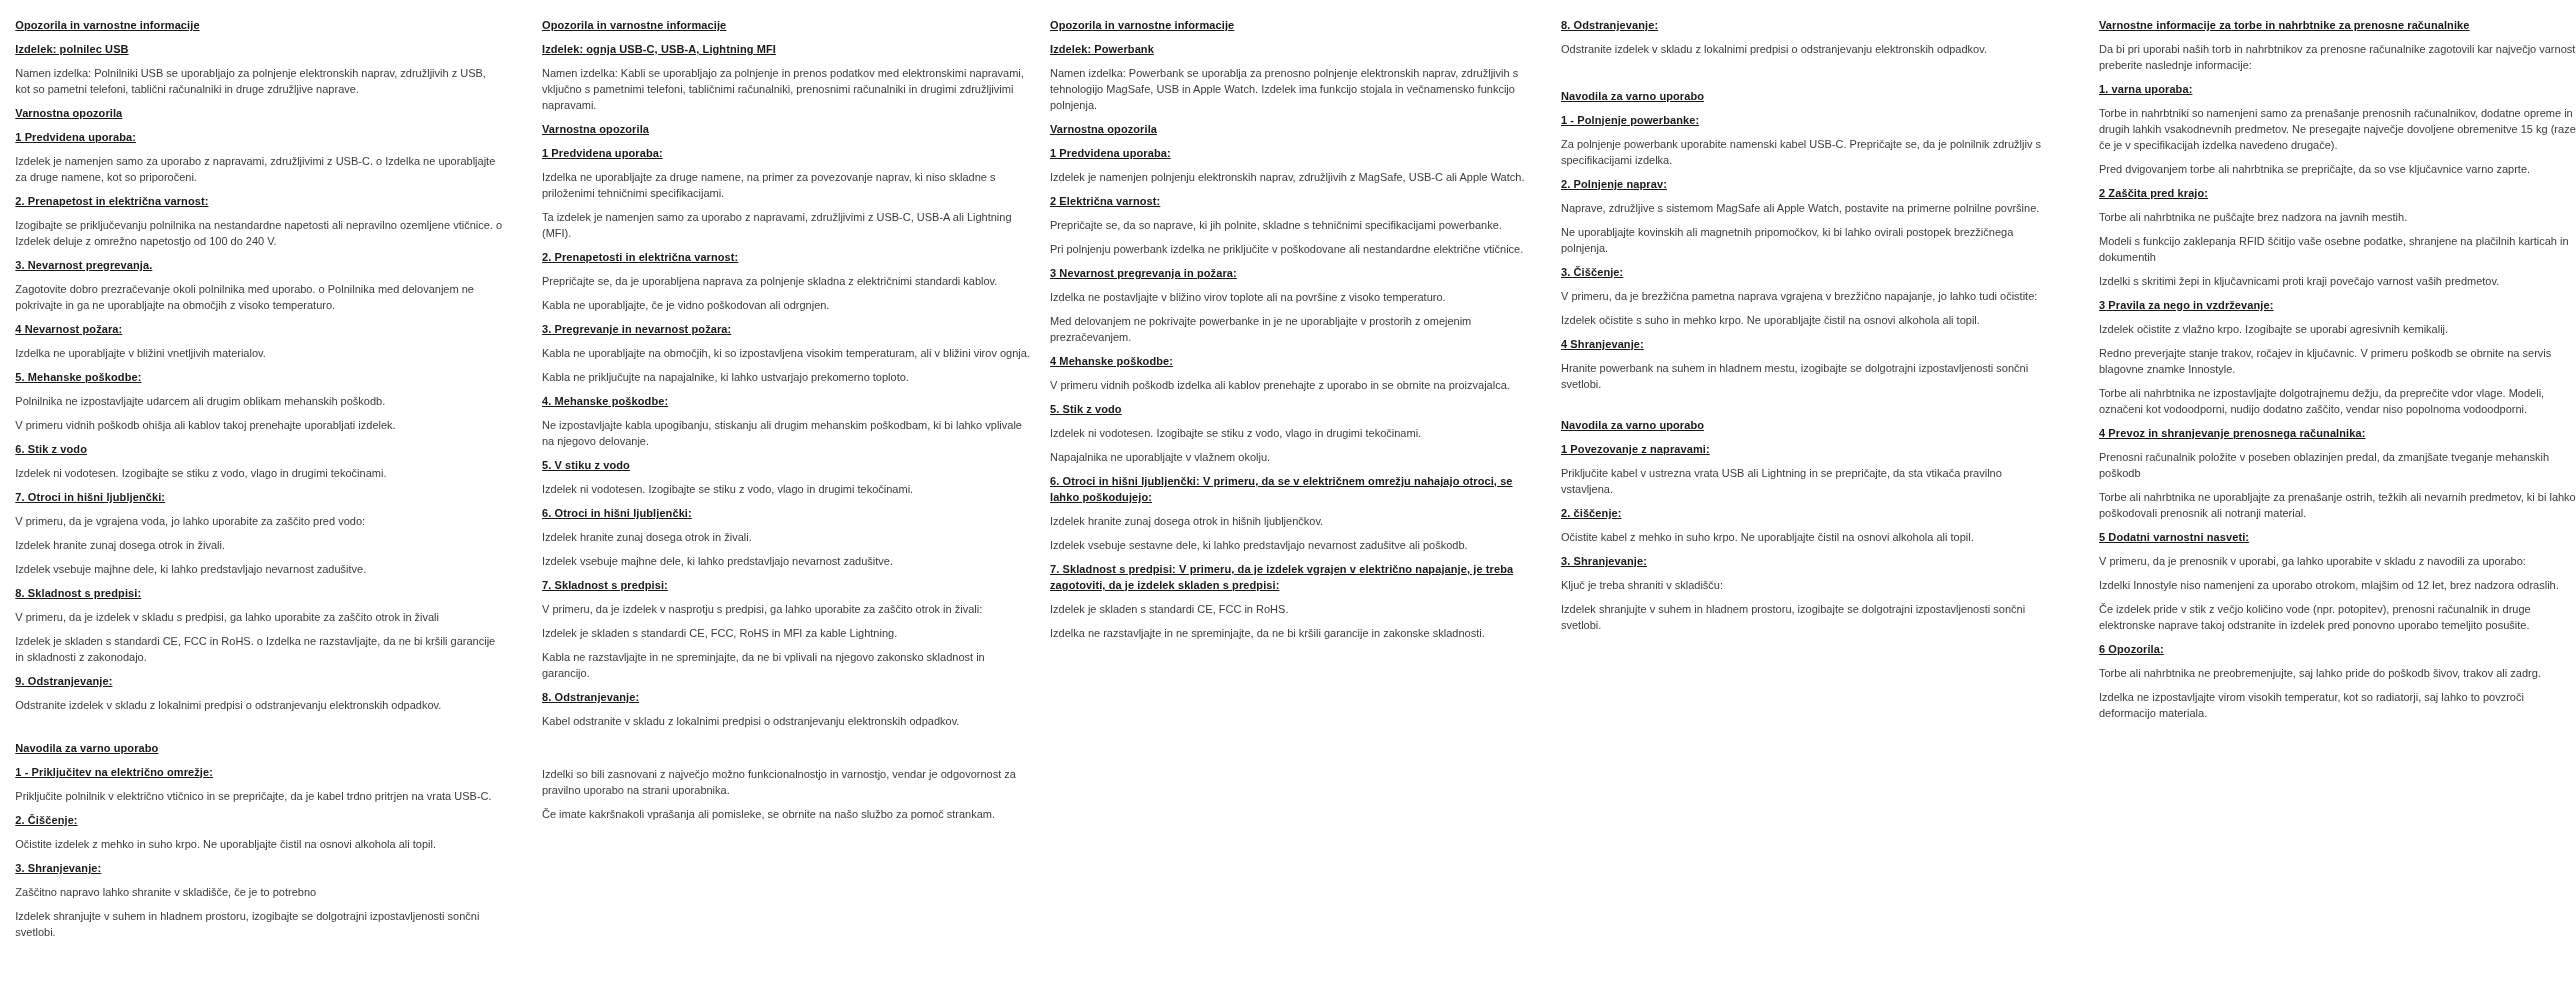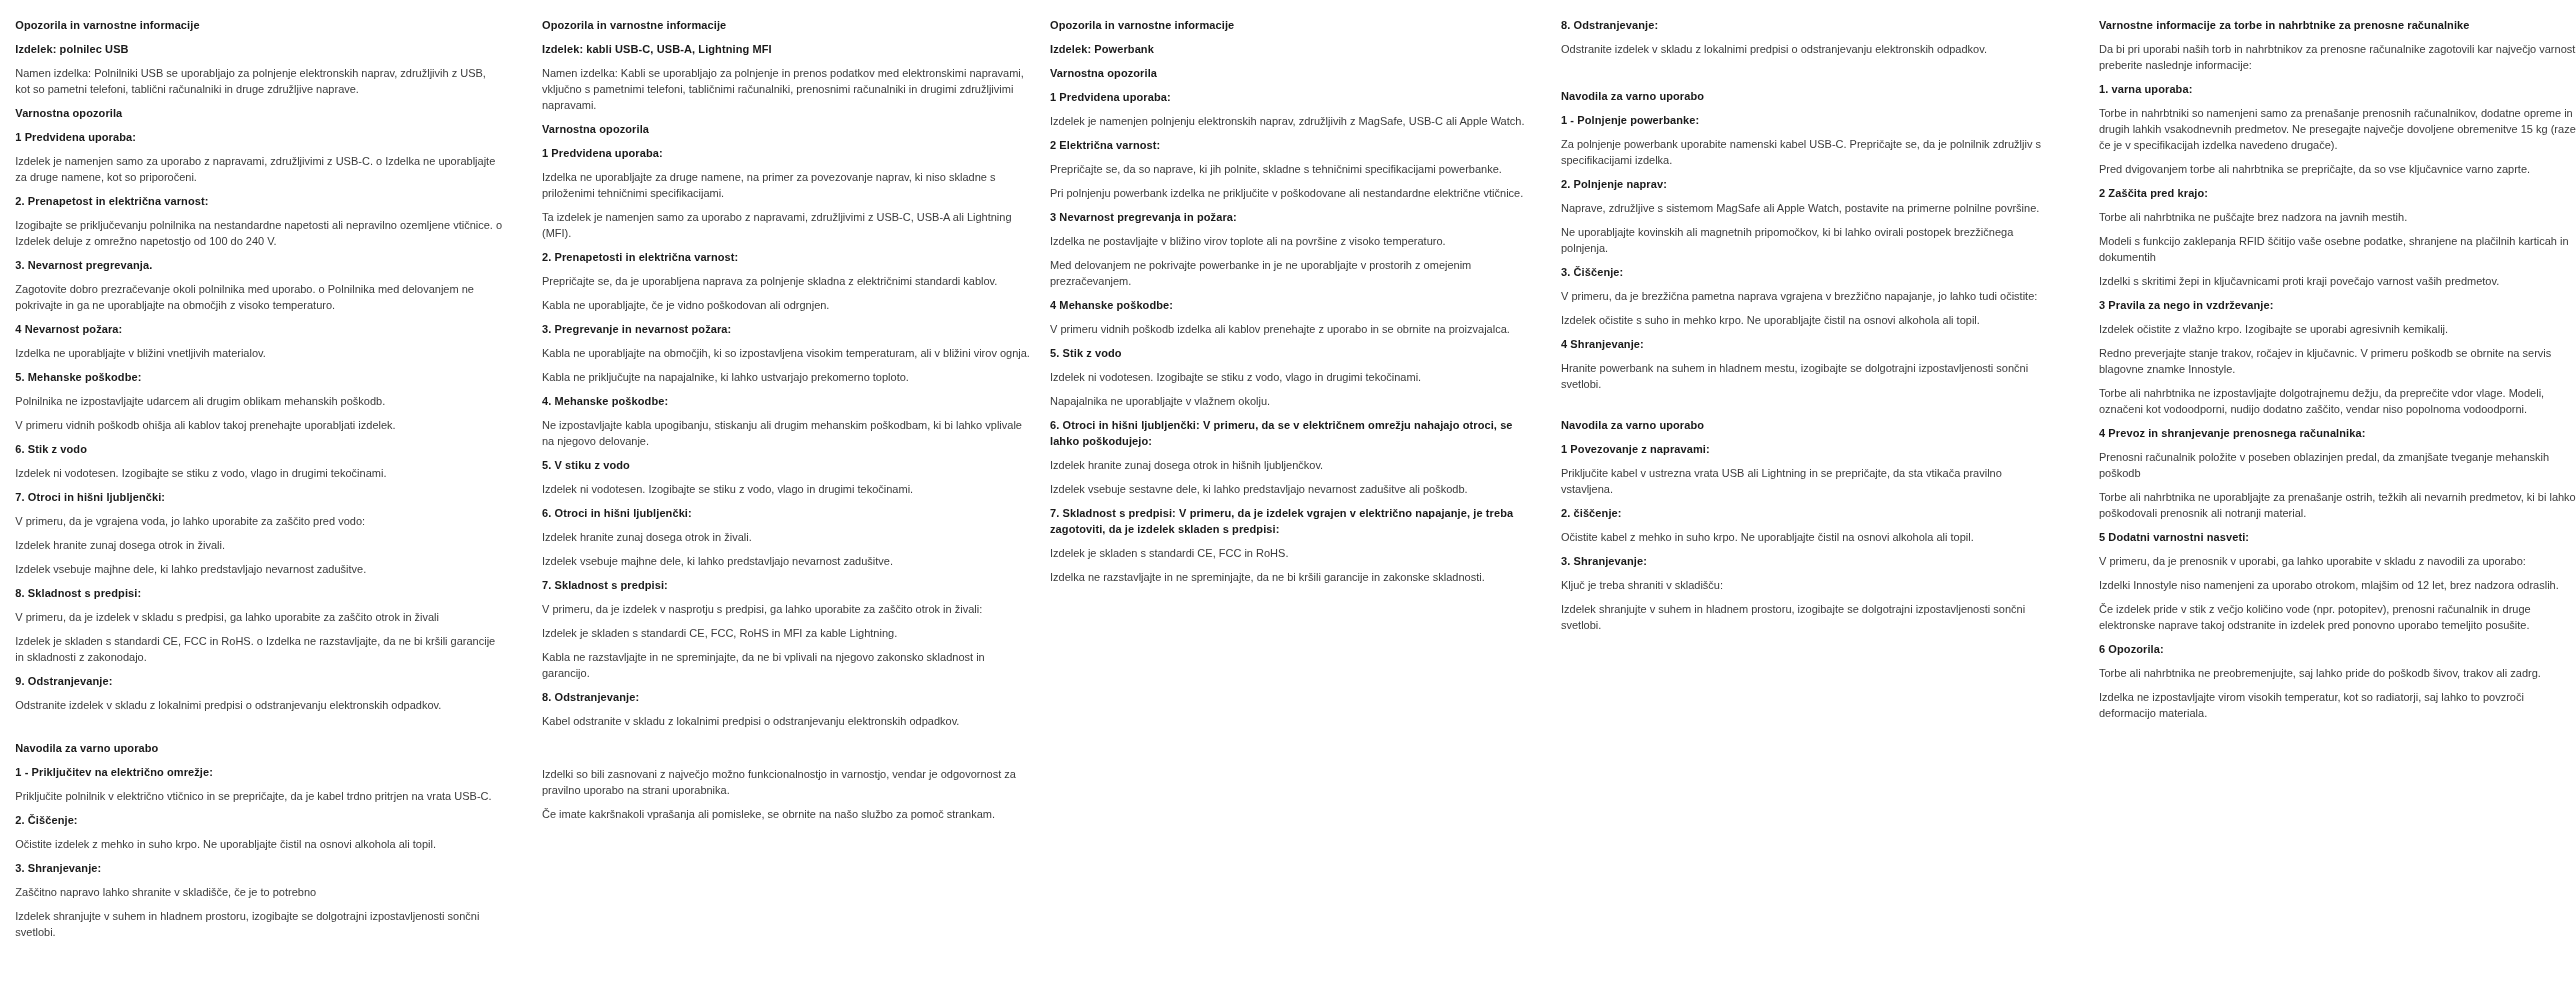--- a/index.html
+++ b/index.html
@@ -11,21 +11,21 @@
     -webkit-font-smoothing:antialiased;
   }
   #doc{position:relative;width:2576px;height:1006px;background:#ffffff;}
   .col{position:absolute;top:17px;width:488px;}
   .col[data-idx="0"]{left:15.3px;}
   .col[data-idx="1"]{left:542px;}
   .col[data-idx="2"]{left:1050px;}
   .col[data-idx="3"]{left:1561px;}
   .col[data-idx="4"]{left:2083px;width:483px;margin-left:16px;}
   .blk{font-size:11px;line-height:16px;margin:0 0 8px 0;}
-  .h{font-weight:700;color:#1a1a1a;letter-spacing:0.1px;}
+  .h{font-weight:700;color:#1a1a1a;letter-spacing:0.1px;text-decoration:underline;}
   .p{font-weight:400;color:#3b3b3b;}
   .gap{width:100%;}
 </style>
 </head>
 <body>
 
 <div id="doc">
     <div class="col" data-idx="0">
       <div class="blk h">Opozorila in varnostne informacije</div>
       <div class="blk h">Izdelek: polnilec USB</div>
@@ -58,21 +58,21 @@
       <div class="blk h">1 - Priključitev na električno omrežje:</div>
       <div class="blk p">Priključite polnilnik v električno vtičnico in se prepričajte, da je kabel trdno pritrjen na vrata USB-C.</div>
       <div class="blk h">2. Čiščenje:</div>
       <div class="blk p">Očistite izdelek z mehko in suho krpo. Ne uporabljajte čistil na osnovi alkohola ali topil.</div>
       <div class="blk h">3. Shranjevanje:</div>
       <div class="blk p">Zaščitno napravo lahko shranite v skladišče, če je to potrebno</div>
       <div class="blk p">Izdelek shranjujte v suhem in hladnem prostoru, izogibajte se dolgotrajni izpostavljenosti sončni svetlobi.</div>
     </div>
     <div class="col" data-idx="1">
       <div class="blk h">Opozorila in varnostne informacije</div>
-      <div class="blk h">Izdelek: kabli USB-C, USB-A, Lightning MFI</div>
+      <div class="blk h">Izdelek: ognja USB-C, USB-A, Lightning MFI</div>
       <div class="blk p">Namen izdelka: Kabli se uporabljajo za polnjenje in prenos podatkov med elektronskimi napravami, vključno s pametnimi telefoni, tabličnimi računalniki, prenosnimi računalniki in drugimi združljivimi napravami.</div>
       <div class="blk h">Varnostna opozorila</div>
       <div class="blk h">1 Predvidena uporaba:</div>
       <div class="blk p">Izdelka ne uporabljajte za druge namene, na primer za povezovanje naprav, ki niso skladne s priloženimi tehničnimi specifikacijami.</div>
       <div class="blk p">Ta izdelek je namenjen samo za uporabo z napravami, združljivimi z USB-C, USB-A ali Lightning (MFI).</div>
       <div class="blk h">2. Prenapetosti in električna varnost:</div>
       <div class="blk p">Prepričajte se, da je uporabljena naprava za polnjenje skladna z električnimi standardi kablov.</div>
       <div class="blk p">Kabla ne uporabljajte, če je vidno poškodovan ali odrgnjen.</div>
       <div class="blk h">3. Pregrevanje in nevarnost požara:</div>
       <div class="blk p">Kabla ne uporabljajte na območjih, ki so izpostavljena visokim temperaturam, ali v bližini virov ognja.</div>
@@ -90,20 +90,21 @@
       <div class="blk p">Kabla ne razstavljajte in ne spreminjajte, da ne bi vplivali na njegovo zakonsko skladnost in garancijo.</div>
       <div class="blk h">8. Odstranjevanje:</div>
       <div class="blk p">Kabel odstranite v skladu z lokalnimi predpisi o odstranjevanju elektronskih odpadkov.</div>
       <div class="gap" style="height: 29px;"></div>
       <div class="blk p">Izdelki so bili zasnovani z največjo možno funkcionalnostjo in varnostjo, vendar je odgovornost za pravilno uporabo na strani uporabnika.</div>
       <div class="blk p">Če imate kakršnakoli vprašanja ali pomisleke, se obrnite na našo službo za pomoč strankam.</div>
     </div>
     <div class="col" data-idx="2">
       <div class="blk h">Opozorila in varnostne informacije</div>
       <div class="blk h">Izdelek: Powerbank</div>
+      <div class="blk p">Namen izdelka: Powerbank se uporablja za prenosno polnjenje elektronskih naprav, združljivih s tehnologijo MagSafe, USB in Apple Watch. Izdelek ima funkcijo stojala in večnamensko funkcijo polnjenja.</div>
       <div class="blk h">Varnostna opozorila</div>
       <div class="blk h">1 Predvidena uporaba:</div>
       <div class="blk p">Izdelek je namenjen polnjenju elektronskih naprav, združljivih z MagSafe, USB-C ali Apple Watch.</div>
       <div class="blk h">2 Električna varnost:</div>
       <div class="blk p">Prepričajte se, da so naprave, ki jih polnite, skladne s tehničnimi specifikacijami powerbanke.</div>
       <div class="blk p">Pri polnjenju powerbank izdelka ne priključite v poškodovane ali nestandardne električne vtičnice.</div>
       <div class="blk h">3 Nevarnost pregrevanja in požara:</div>
       <div class="blk p">Izdelka ne postavljajte v bližino virov toplote ali na površine z visoko temperaturo.</div>
       <div class="blk p">Med delovanjem ne pokrivajte powerbanke in je ne uporabljajte v prostorih z omejenim prezračevanjem.</div>
       <div class="blk h">4 Mehanske poškodbe:</div>

